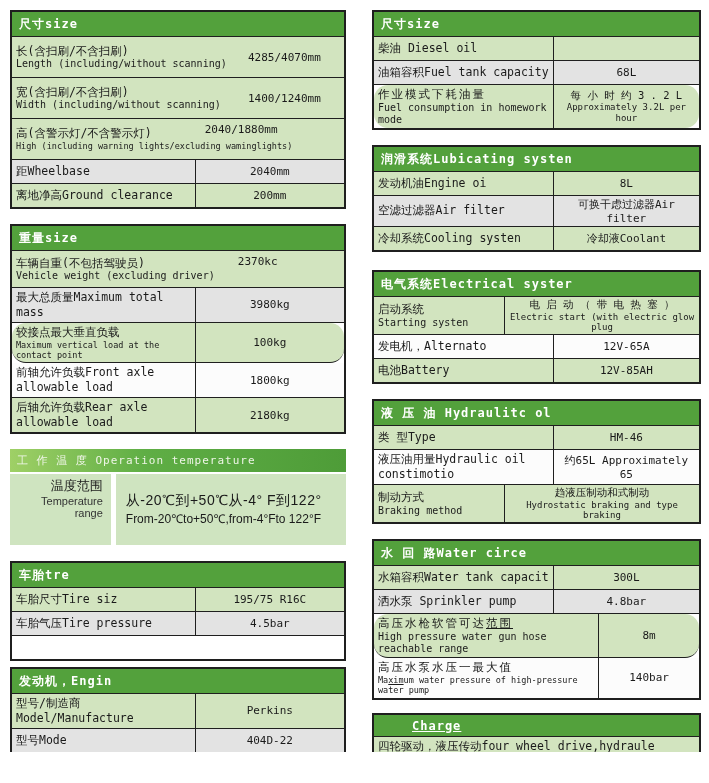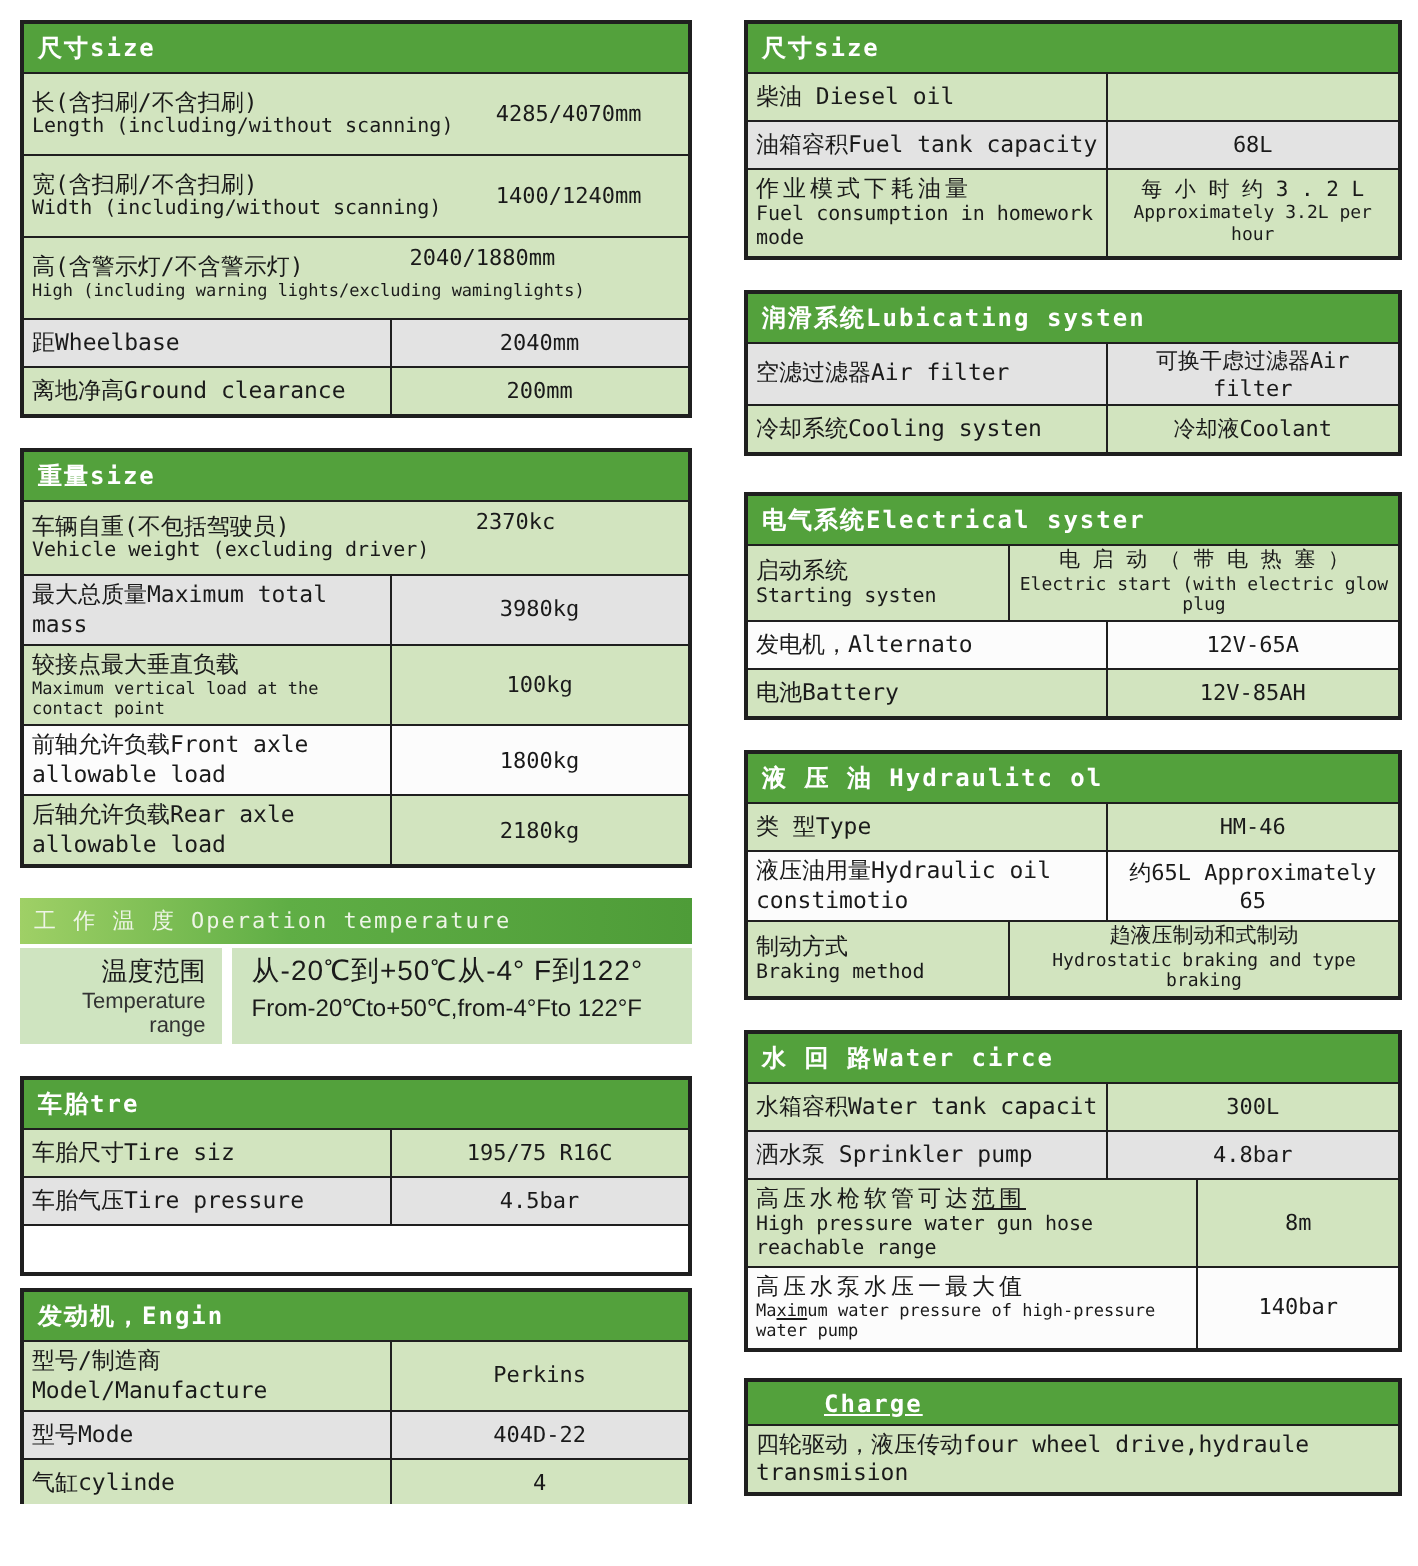--- a/index.html
+++ b/index.html
@@ -27,34 +27,34 @@
        font-size:11px;padding:1px 3px;box-sizing:border-box;}
   .val .v2a{font-size:10.5px;line-height:1.3;}
   .val .v2b{font-size:9px;line-height:1.2;}
   .v60 .val{width:60%;}
   .v30 .val{width:31%;}
   .overlay{position:relative;}
   .overlay .val{position:absolute;border:none;right:7%;top:50%;transform:translateY(-50%);
                 width:auto;background:transparent;padding:0;}
   .overlay .val.hi{top:10px;right:20%;}
   .tall{min-height:40px;}
-  .h34{min-height:34px;}
+  .h34{min-height:34px;border-radius:14px;}
   .h36{min-height:36px;}
   .sp{letter-spacing:2px;}
   .u{text-decoration:underline;}
   .gap-row{height:9px;background:#fff;border-bottom:none;}
 
   
   .temp{margin:0;}
   .temp .thdr{background:linear-gradient(90deg,#9fd066 0%,#5fae45 40%,#4e9c38 100%);
               color:#eef5e6;font-size:11px;padding:4px 7px;letter-spacing:1px;}
   .temp .tbody{display:flex;gap:5px;margin-top:2px;font-family:"Liberation Sans",sans-serif;}
   .temp .tcell{background:#cfe4c0;box-sizing:border-box;}
   .temp .tlabel{width:30%;padding:3px 8px;text-align:right;}
-  .temp .tvalue{flex:1;padding:3px 10px;}
+  .temp .tvalue{flex:1;padding:18px 10px;}
   .temp .tzh{font-size:13px;}
   .temp .ten{font-size:11px;color:#333;}
   .temp .tv1{font-size:14px;letter-spacing:0.5px;}
   .temp .tv2{font-size:12px;}
 
   .mb17{margin-bottom:15px;} .mb15{margin-bottom:15px;} .mb13{margin-bottom:13px;}
   .mb20{margin-bottom:16px;} .mb8{margin-bottom:6px;} .mb18{margin-bottom:18px;}
   .charge-hdr{padding-left:38px;text-decoration:underline;}
 </style>
 </head>
@@ -227,20 +227,26 @@
         </div>
         <div class="val">
           <div class="v2a">每 小 时 约 3 . 2 L</div>
           <div class="v2b">Approximately 3.2L per hour</div>
         </div>
       </div>
     </div>
 
     <div class="tbl mb18">
       <div class="hdr">润滑系统Lubicating systen</div>
+      <div class="row">
+        <div class="lbl">
+          <div class="zh">发动机油Engine oi</div>
+        </div>
+        <div class="val">8L</div>
+      </div>
       <div class="row bg-gray">
         <div class="lbl">
           <div class="zh">空滤过滤器Air filter</div>
         </div>
         <div class="val">可换干虑过滤器Air filter</div>
       </div>
       <div class="row">
         <div class="lbl">
           <div class="zh">冷却系统Cooling systen</div>
         </div>

